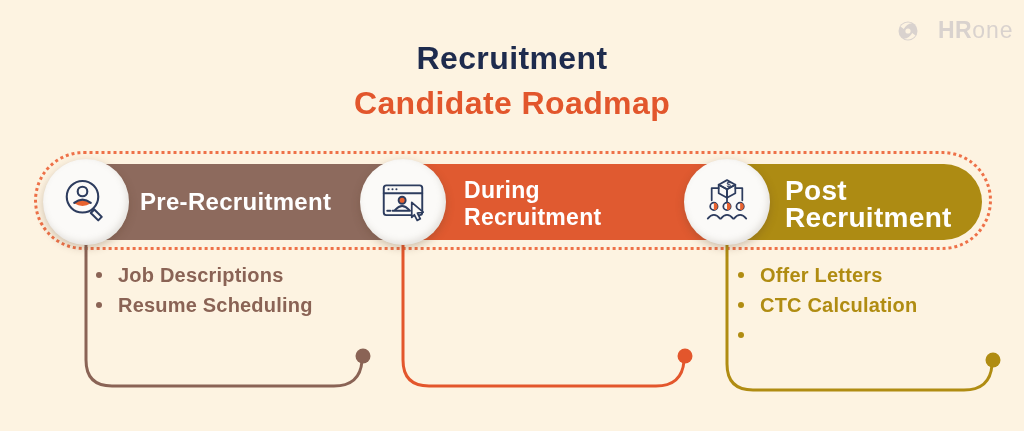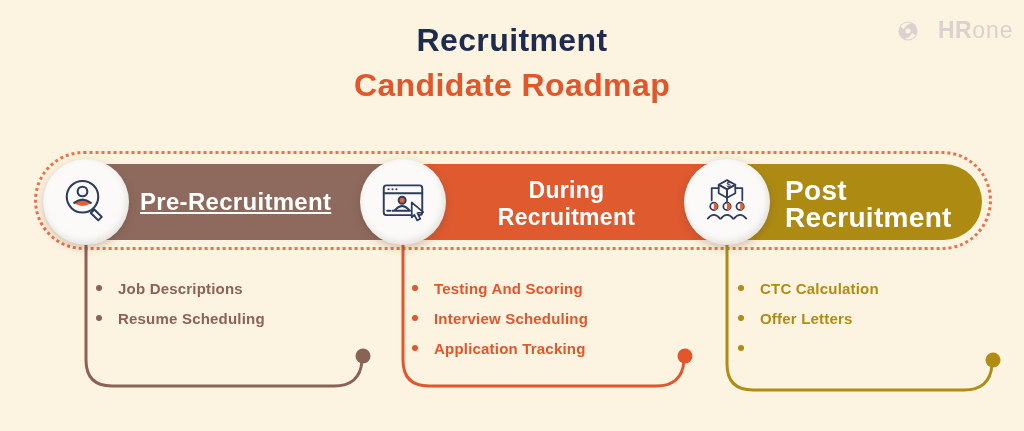--- a/index.html
+++ b/index.html
@@ -7,47 +7,47 @@
   #canvas{
     position:relative;width:1024px;height:431px;background:#fdf3e1;overflow:hidden;
   }
   
   .logo{position:absolute;top:17px;left:897px;display:flex;align-items:center;gap:19px;color:#d9d2ce;}
   .logo .mark{display:block;}
   .logo .wordmark{font-size:23px;letter-spacing:.5px;display:flex;align-items:baseline;}
   .logo .hr{font-weight:800;}
   .logo .one{font-weight:300;letter-spacing:1px;}
   
-  .title{position:absolute;top:18px;left:0;width:1024px;text-align:center;line-height:45px;font-weight:800;font-size:32px;letter-spacing:.4px;}
+  .title{position:absolute;top:36px;left:0;width:1024px;text-align:center;line-height:45px;font-weight:800;font-size:32px;letter-spacing:.4px;}
   .title .t1{color:#1e2b4d;}
   .title .t2{color:#e2562c;}
   
   .dotted-outline{position:absolute;left:34px;top:151px;width:952px;height:93px;border:3px dotted #ee7148;border-radius:50px;}
   
   .bar{position:absolute;left:44px;top:164px;width:938px;height:76px;display:flex;}
   .seg{height:100%;}
   .seg.pre{width:359px;background:#8d6a5d;border-radius:38px 0 0 38px;}
   .seg.during{width:324px;background:#e05a30;}
   .seg.post{width:255px;background:#ad8b13;border-radius:0 38px 38px 0;}
   
   .node{position:absolute;width:86px;height:86px;border-radius:50%;background:#fbfaf8;top:159px;
         box-shadow:0 3px 8px rgba(90,60,40,.28), inset -2px -3px 6px rgba(160,150,140,.25);
         display:flex;align-items:center;justify-content:center;}
   .node.n1{left:43px;}
   .node.n2{left:360px;}
   .node.n3{left:684px;}
   
   .phase-label{position:absolute;color:#ffffff;font-weight:800;letter-spacing:.3px;}
-  .phase-label.l1{left:140px;top:164px;height:76px;display:flex;align-items:center;font-size:24px;text-decoration:underline;}
-  .phase-label.l2{left:464px;top:177px;width:205px;font-size:23px;line-height:27px;text-align:center;}
+  .phase-label.l1{left:140px;top:164px;height:76px;display:flex;align-items:center;font-size:24px;}
+  .phase-label.l2{left:464px;top:177px;width:205px;font-size:23px;line-height:27px;}
   .phase-label.l3{left:785px;top:177px;width:185px;font-size:28px;line-height:27px;}
   
   .connectors{position:absolute;left:0;top:0;pointer-events:none;}
   
-  .list{position:absolute;top:273px;font-size:15px;font-weight:700;letter-spacing:.2px;}
+  .list{position:absolute;top:260px;font-size:20px;font-weight:700;letter-spacing:.2px;}
   .list .row{display:flex;align-items:center;height:30px;}
   .list .dot{width:6px;height:6px;border-radius:50%;flex:0 0 6px;margin-right:16px;}
   .list.c1{left:96px;color:#8a6355;}  .list.c1 .dot{background:#8a6355;}
   .list.c2{left:412px;color:#e3562c;} .list.c2 .dot{background:#e3562c;}
   .list.c3{left:738px;color:#b08c12;} .list.c3 .dot{background:#b08c12;}
 </style>
 </head>
 <body>
 
 <div id="canvas">
@@ -144,41 +144,27 @@
   <div class="list c1">
     <div class="row">
         <span class="dot"></span>
         <span>Job Descriptions</span>
       </div>
     <div class="row">
         <span class="dot"></span>
         <span>Resume Scheduling</span>
       </div>
   </div>
-  <div class="list c2">
+  <div class="list c3">
     <div class="row">
         <span class="dot"></span>
-        <span>Testing And Scoring</span>
+        <span>Offer Letters</span>
       </div>
     <div class="row">
         <span class="dot"></span>
-        <span>Interview Scheduling</span>
-      </div>
-    <div class="row">
-        <span class="dot"></span>
-        <span>Application Tracking</span>
-      </div>
-  </div>
-  <div class="list c3">
-    <div class="row">
-        <span class="dot"></span>
         <span>CTC Calculation</span>
-      </div>
-    <div class="row">
-        <span class="dot"></span>
-        <span>Offer Letters</span>
       </div>
     <div class="row">
         <span class="dot"></span>
       </div>
   </div>
 
 </div>
 
 </body></html>

